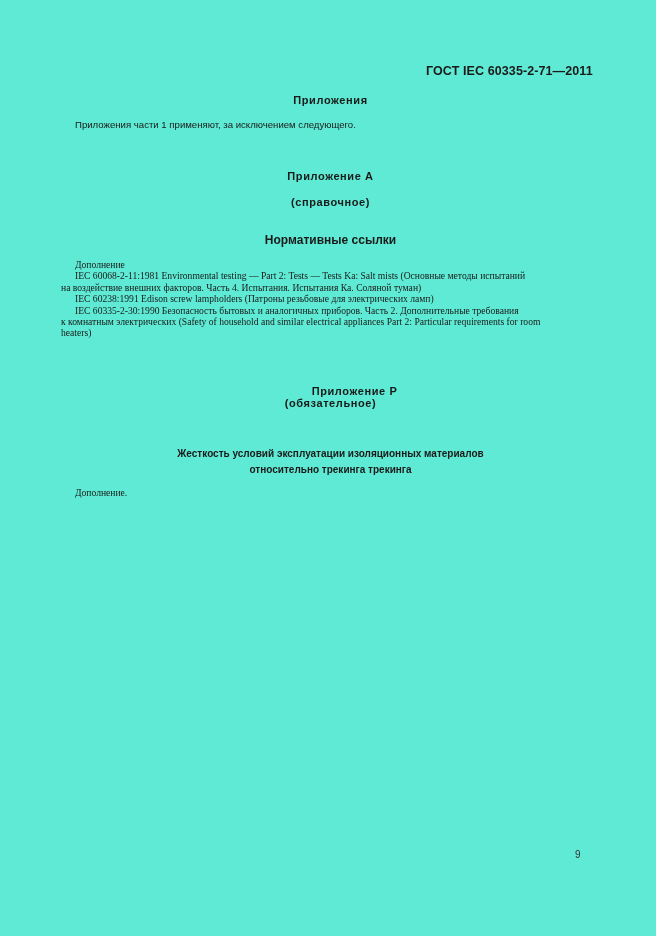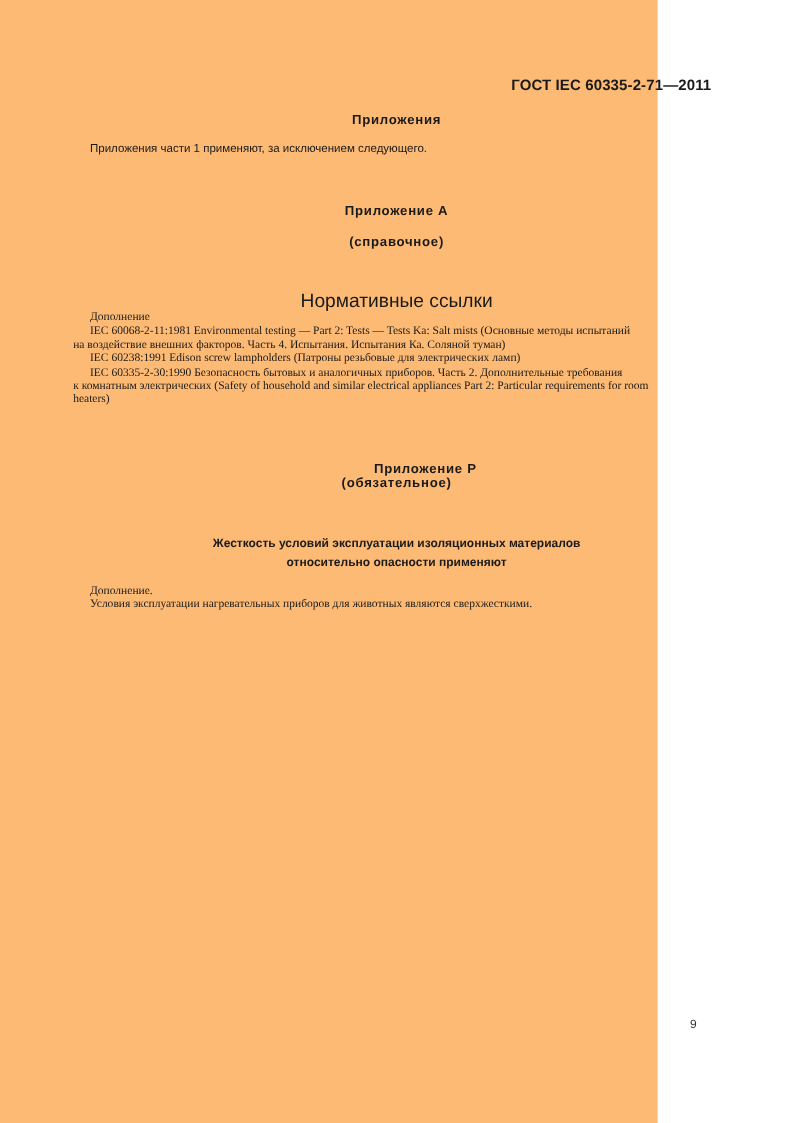--- a/index.html
+++ b/index.html
@@ -1,26 +1,26 @@
 <!DOCTYPE html>
 <html><head>
 <meta charset="utf-8">
 <style>
   html, body { margin: 0; padding: 0; background: #ffffff; }
   body {
     width: 661px; height: 936px; position: relative; overflow: hidden;
     font-family: "Liberation Sans", "DejaVu Sans", sans-serif;
     color: #1a1a1a;
   }
-  .page { position: absolute; left: 0; top: 0; width: 548px; height: 936px; background: #fdba74; }
+  .page { position: absolute; left: 0; top: 0; width: 656px; height: 936px; background: #5eead4; }
   .abs { position: absolute; white-space: nowrap; }
   .header-code { left: 426px; top: 64px; font-size: 12.5px; font-weight: bold; letter-spacing: 0.1px; }
   .center { left: 0; width: 661px; text-align: center; }
   .h-small { font-size: 11px; font-weight: bold; letter-spacing: 0.6px; line-height: 12px; }
-  .h-mid { font-size: 16px; font-weight: normal; margin-top: 10px; }
+  .h-mid { font-size: 12px; font-weight: bold; }
   .h-big { font-size: 10px; font-weight: bold; line-height: 16px; }
   .body-text { font-size: 9.6px; line-height: 11.4px; }
   .block { position: absolute; left: 61px; width: 527px; font-family: Liberation Serif, serif; }
   .pagenum { left: 575px; top: 849px; font-size: 10px; color: #333; }
 </style>
 </head>
 <body>
 
 <div class="page">
 
@@ -41,21 +41,20 @@
     <div style="padding-left:14px;">IEC 60238:1991   Edison screw lampholders (Патроны резьбовые для электрических ламп)</div>
     <div style="padding-left:14px;">IEC 60335-2-30:1990   Безопасность бытовых и аналогичных приборов. Часть 2. Дополнительные требования</div>
     <div>к комнатным электрических (Safety of household and similar electrical appliances Part 2: Particular requirements for room</div>
     <div>heaters)</div>
   </div>
 
   <div class="abs center h-small" style="top:385px;padding-left:24px;">Приложение Р</div>
   <div class="abs center h-small" style="top:397px;">(обязательное)</div>
 
   <div class="abs center h-big" style="top:446px;">Жесткость условий эксплуатации изоляционных материалов</div>
-  <div class="abs center h-big" style="top:462px;">относительно опасности применяют</div>
+  <div class="abs center h-big" style="top:462px;">относительно трекинга трекинга</div>
 
   <div class="block body-text" style="top:487px; left:75px;">
     <div>Дополнение.</div>
-    <div>Условия эксплуатации нагревательных приборов для животных являются сверхжесткими.</div>
   </div>
 
   <div class="abs pagenum">9</div>
 </div>
 
 </body></html>

